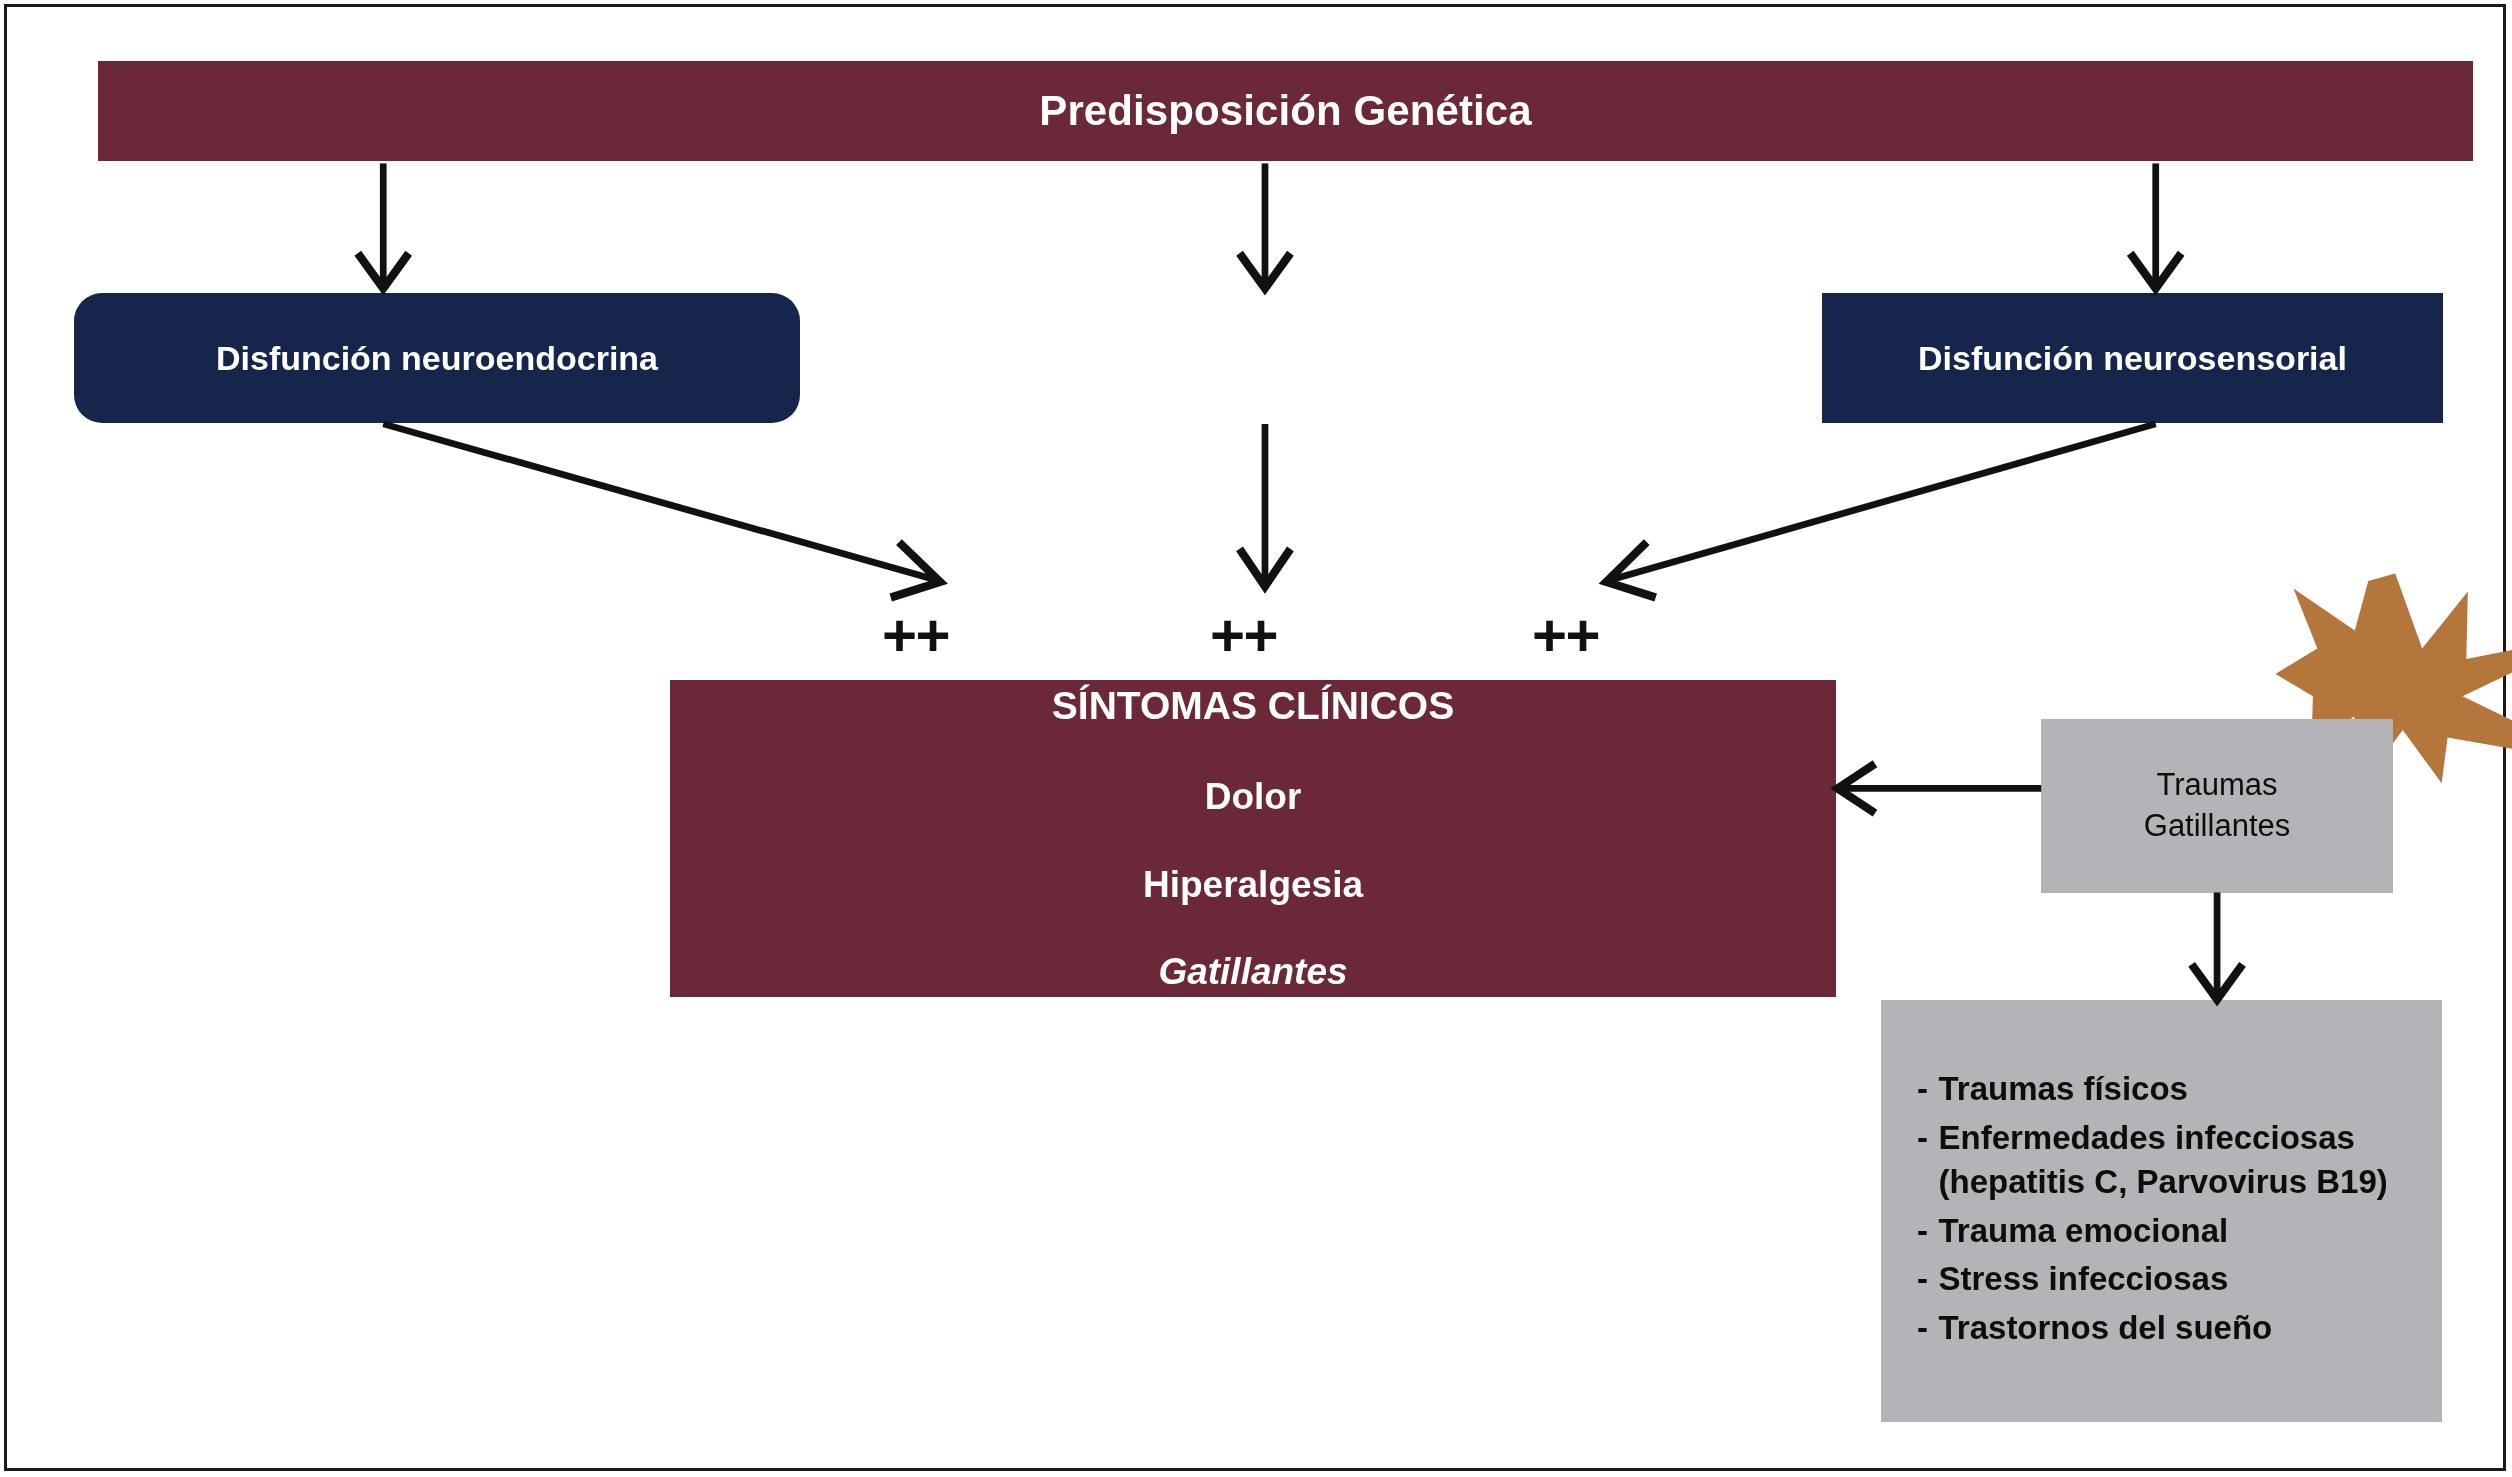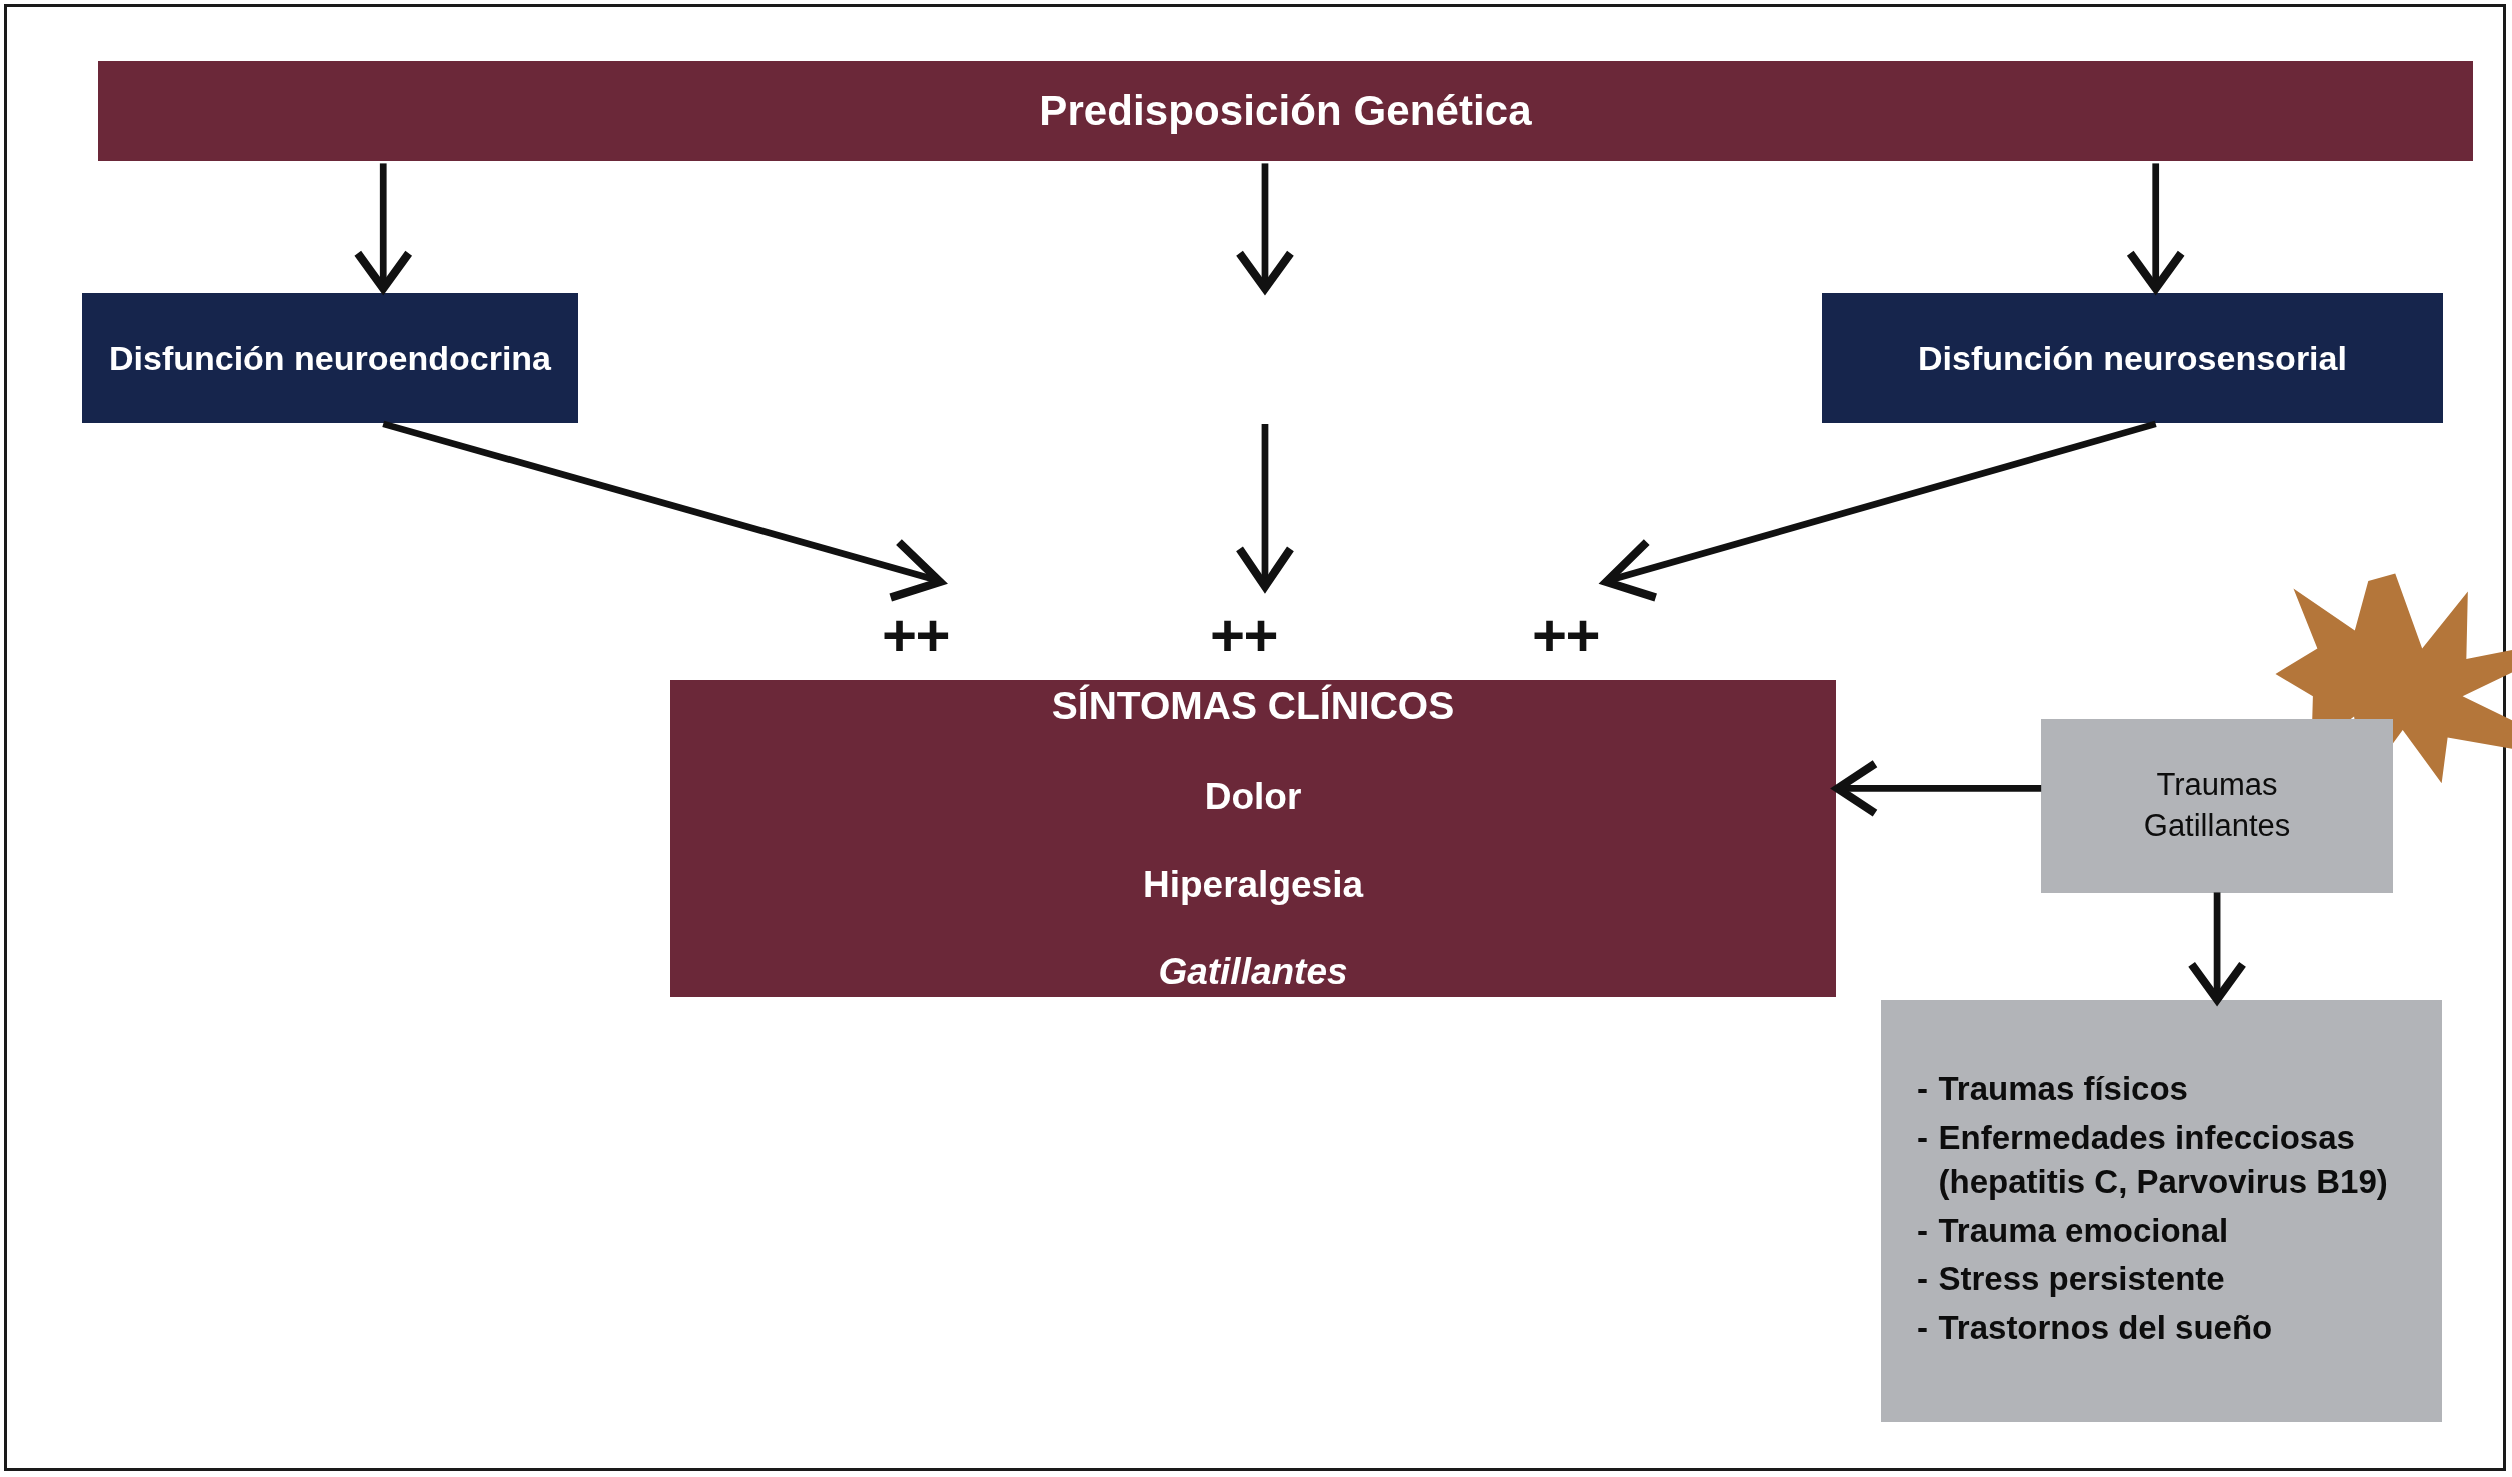--- a/index.html
+++ b/index.html
@@ -54,26 +54,27 @@
     top: 61px;
     width: 2375px;
     height: 100px;
     font-size: 42px;
     font-weight: bold;
     letter-spacing: 0.1px;
     margin-left: 31px;
   }
 
   #neuroendocrine-box {
-    left: 82px;
+    left: 74px;
     top: 293px;
-    width: 496px;
+    width: 726px;
     height: 130px;
     font-size: 34px;
     font-weight: bold;
+    border-radius: 28px;
   }
   #neurotransmitter-box {
     left: 957px;
     top: 293px;
     width: 617px;
     height: 130px;
     font-size: 34px;
     font-weight: bold;
     line-height: 1.28;
   }
@@ -233,21 +234,21 @@
       <li>
         <span class="dash">-</span>
         <span class="txt">Enfermedades infecciosas (hepatitis C, Parvovirus B19)</span>
       </li>
       <li>
         <span class="dash">-</span>
         <span class="txt">Trauma emocional</span>
       </li>
       <li>
         <span class="dash">-</span>
-        <span class="txt">Stress persistente</span>
+        <span class="txt">Stress infecciosas</span>
       </li>
       <li>
         <span class="dash">-</span>
         <span class="txt">Trastornos del sueño</span>
       </li>
     </ul>
   </div>
 
   <svg class="arrows" viewBox="0 0 3356 1974">
     <g stroke="#111111" fill="none" stroke-width="9">

